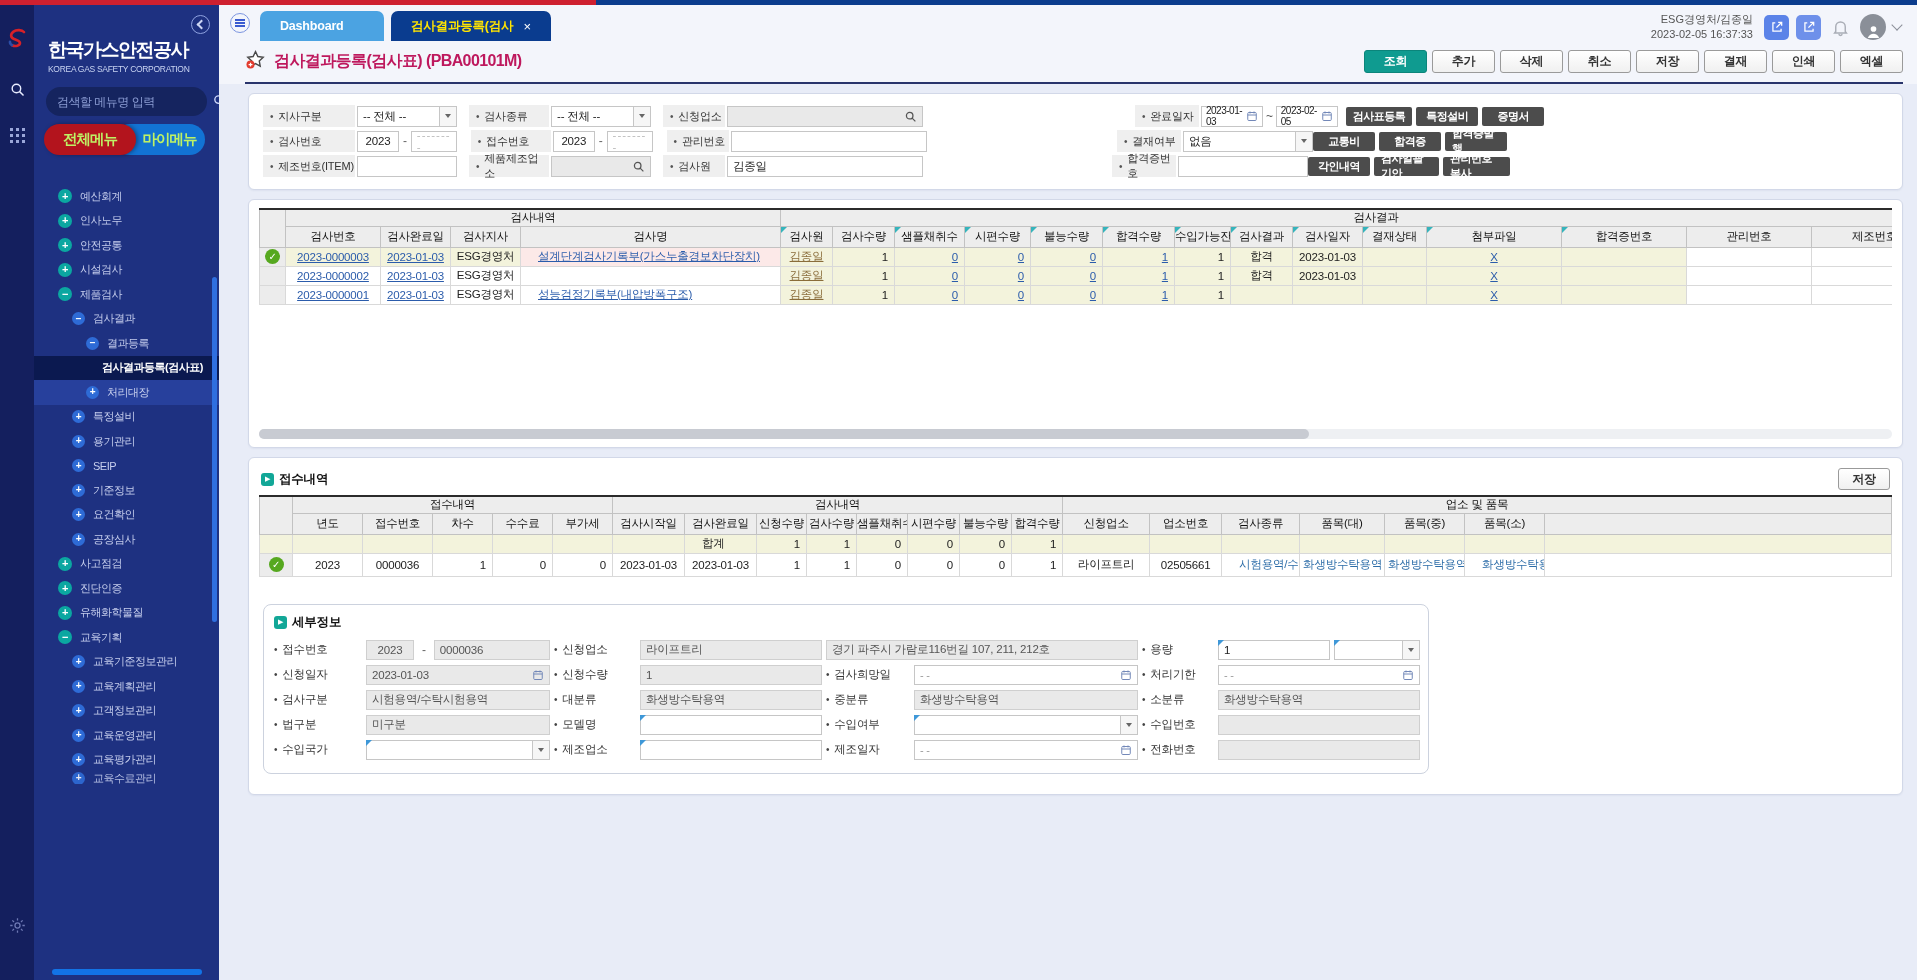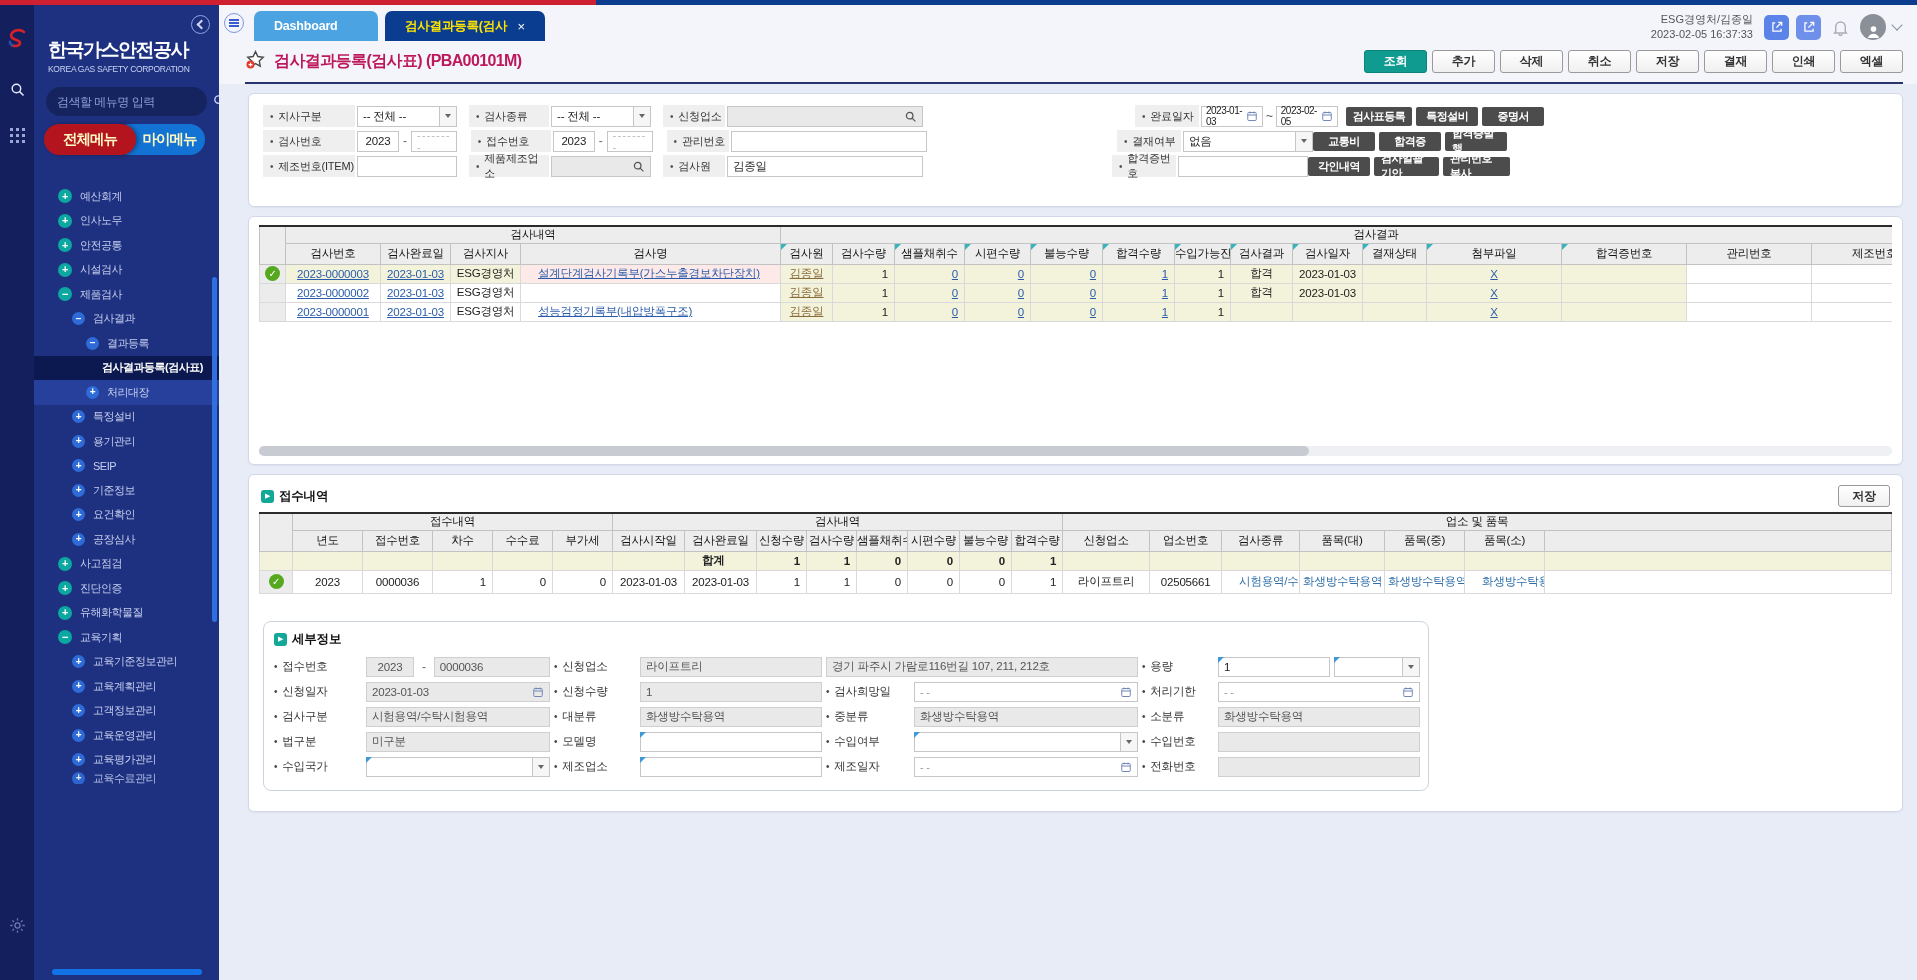--- a/index.html
+++ b/index.html
@@ -23,41 +23,41 @@
   .sidebar{position:absolute;left:34px;top:5px;bottom:0;width:185px;background:#1e3181;overflow:hidden;z-index:20}
   .collapse{position:absolute;top:10px;right:9px;width:19px;height:19px;border:1.5px solid #8fa2e0;border-radius:50%;display:flex;align-items:center;justify-content:center}
   .collapse::before{content:"";width:5px;height:5px;border-left:2px solid #cdd6f4;border-bottom:2px solid #cdd6f4;transform:rotate(45deg);margin-left:2px}
   .brand{margin:32px 8px 0 14px;color:#fff}
   .brand-title{font-size:19px;font-weight:bold;letter-spacing:-1.5px;white-space:nowrap}
   .brand-sub{font-size:8.5px;color:#c9d4f2;margin-top:1px;letter-spacing:-0.3px;white-space:nowrap}
   .ssearch{margin:13px 12px 8px 12px;height:29px;border-radius:15px;background:#15245f;display:flex;align-items:center;padding:0 11px}
   .ssearch input{flex:1;background:transparent;border:0;outline:none;color:#cdd6f8;font-size:12px;font-family:inherit;letter-spacing:-0.5px}
   .ssearch input::placeholder{color:#8e9fd6}
   .pills{display:flex;margin:6px 10px 0 10px;position:relative;height:31px}
-  .pill{height:31px;border-radius:16px;display:flex;align-items:center;justify-content:center;font-weight:bold;font-size:14.5px;color:#fef9c3;letter-spacing:-1px}
+  .pill{height:31px;border-radius:16px;display:flex;align-items:center;justify-content:center;font-weight:bold;font-size:14.5px;color:#bef264;letter-spacing:-1px}
   .pill.red{background:#b3141d;width:92px;position:absolute;left:0;z-index:2;box-shadow:2px 0 4px rgba(0,0,0,.35)}
   .pill.blue{background:#1273d4;position:absolute;left:70px;right:4px;padding-left:20px}
   .menu{position:absolute;top:179px;bottom:14px;left:0;right:0;overflow:hidden}
   .mi{display:flex;align-items:center;height:24.5px;color:#c7cfee;font-size:11px;letter-spacing:-0.5px;white-space:nowrap;cursor:pointer}
   .mi-ico{width:14px;height:14px;border-radius:50%;margin-right:8px;display:inline-flex;align-items:center;justify-content:center;color:#fff;font-weight:bold;font-size:11px;line-height:1;flex:0 0 auto}
   .l1{padding-left:24px}.l2{padding-left:38px}.l3{padding-left:52px}.l4{padding-left:68px}
   .t-plus .mi-ico,.t-minus .mi-ico{background:#0ba7a1}
   .b-plus .mi-ico,.b-minus .mi-ico{background:#2e6bd6;width:13px;height:13px;font-size:10px}
   .t-plus .mi-ico::before,.b-plus .mi-ico::before{content:"+"}
   .t-minus .mi-ico::before,.b-minus .mi-ico::before{content:"\2212"}
   .mi.selected{background:#0b1950;color:#fff;font-weight:bold}
   .mi.hover{background:#27409c}
   .mi.clip{height:12px;overflow:hidden;opacity:.9}
   .vthumb{position:absolute;right:2px;top:272px;height:345px;width:5px;background:#2f6fe0;border-radius:3px}
   .hthumb{position:absolute;bottom:5px;left:18px;width:150px;height:6px;background:#1273e6;border-radius:3px}
 
   
   .content{position:absolute;left:219px;top:5px;right:0;bottom:0;overflow:hidden;background:#e8ecf7}
   .head{background:#f3f5fb}
-  .tabbar{height:36px;display:flex;align-items:flex-end;padding-left:5px;position:relative}
+  .tabbar{height:36px;display:flex;align-items:flex-end;padding-left:11px;position:relative}
   .hamb{width:20px;height:20px;border:1.5px solid #7c95e0;border-radius:50%;align-self:center;margin-right:6px;display:flex;align-items:center;justify-content:center}
   .hamb span{width:10px;height:1.5px;background:#3a5bd0;box-shadow:0 3px 0 #3a5bd0,0 -3px 0 #3a5bd0}
   .tab{height:30px;border-radius:7px 7px 0 0;padding:0 20px;display:flex;align-items:center;font-weight:bold;font-size:12.5px}
   .tab.dash{background:#4ba3e2;color:#fff;min-width:124px}
   .tab.on{background:#0a3c8f;color:#ffe400;margin-left:3px;gap:10px}
   .tab.on .x{color:#fff;font-weight:normal;font-size:13px}
   .userbox{position:absolute;right:16px;top:7px;display:flex;align-items:center;gap:7px}
   .utext{text-align:right;color:#555;font-size:11px;line-height:1.4;letter-spacing:0;margin-right:4px}
   .ibtn{width:25px;height:25px;border-radius:5px;background:#5b83e8;display:flex;align-items:center;justify-content:center}
   .ibtn.b2{background:#6e90ea}
@@ -69,21 +69,21 @@
   .title{font-size:16px;font-weight:bold;color:#be185d;margin-left:8px;letter-spacing:-0.6px}
   .tbtns{margin-left:auto;display:flex;gap:5px}
   .abtn{min-width:63px;height:23px;background:linear-gradient(#ffffff,#f0f0f0);border:1px solid #9a9a9a;border-radius:3px;font-size:12px;font-weight:bold;color:#333;display:flex;align-items:center;justify-content:center;padding:0 10px;cursor:pointer}
   .abtn.primary{background:#0f9b90;border-color:#0b857b;color:#fff}
   .rule{height:0;border-bottom:2px solid #28336b;margin:0 14px 0 26px}
   .bodyarea{padding:9px 14px 0 29px}
 
   .card{background:#fff;border:1px solid #d2d8e8;border-radius:6px;margin-bottom:9px;box-shadow:0 1px 2px rgba(40,60,120,.06)}
 
   
-  .fcard{padding:8px 14px 26px 14px}
+  .fcard{padding:8px 14px 9px 14px}
   .frow{display:flex;align-items:center;height:22px;margin:3px 0}
   .flbl{background:#efefef;height:22px;display:flex;align-items:center;padding-left:7px;font-size:11px;color:#333;flex:0 0 auto}
   .flbl::before{content:"\2022";margin-right:5px;font-size:10px;color:#555}
   .w1{width:92px}.w2{width:80px;margin-left:12px}.w3{width:62px;margin-left:12px}.w4{width:64px}
   .bx{height:21px;border:1px solid #c6c6c6;background:#fff;display:flex;align-items:center;padding:0 5px;font-size:11.5px;color:#222;position:relative;flex:0 0 auto}
   .bx.gray{background:#e9e9e9;color:#444}
   .bx.ph{color:#bbb;justify-content:center;letter-spacing:1px}
   .wf1{width:100px;margin-left:2px}.wf3{width:196px;margin-left:2px}
   .selbx .arr{margin-left:auto;margin-right:-5px;width:17px;align-self:stretch;border-left:1px solid #c6c6c6;background:#f6f6f6;display:flex;align-items:center;justify-content:center}
   .selbx .arr::before{content:"";border-left:3.5px solid transparent;border-right:3.5px solid transparent;border-top:4.5px solid #666}
@@ -107,21 +107,21 @@
   th{background:#ededed;border:1px solid #c2c2c2;font-weight:normal;color:#111;font-size:11.5px;position:relative;overflow:hidden;white-space:nowrap}
   tr.grp th{height:17px}
   tr.cols th{height:21px}
   th.selh{background:#ededed}
   th.mk::before{content:"";position:absolute;left:0;top:0;border-top:6px solid #35b4bc;border-right:6px solid transparent}
   td{border:1px solid #d9d9d9;height:19px;font-size:11.5px;text-align:center;overflow:hidden;white-space:nowrap;color:#222;background:#fff;padding:0 3px}
   td.y{background:#f3f3dc}
   td.pk{background:#fce9e8}
   td.lft{text-align:left;padding-left:17px}
   td.num{text-align:right;padding-right:6px}
-  td.b{font-weight:bold}
+  td.b{font-weight:normal}
   td.lk{color:#2b5cab;text-decoration:underline;cursor:pointer}
   td.plk{color:#8a6d3b;text-decoration:underline;cursor:pointer}
   td.bl{color:#2d6da8}
   td.clip{text-overflow:clip}
   td.seltd{background:#ececec;padding:0}
   .badge{display:none}
   .badge.on{display:flex;width:15px;height:15px;border-radius:50%;background:#56a81f;color:#fff;font-size:10px;align-items:center;justify-content:center;margin:0 auto}
   .badge.on::before{content:"\2713"}
   tr.sumrow td{background:#f3f3dc}
   tr.datarow td{height:23px}

